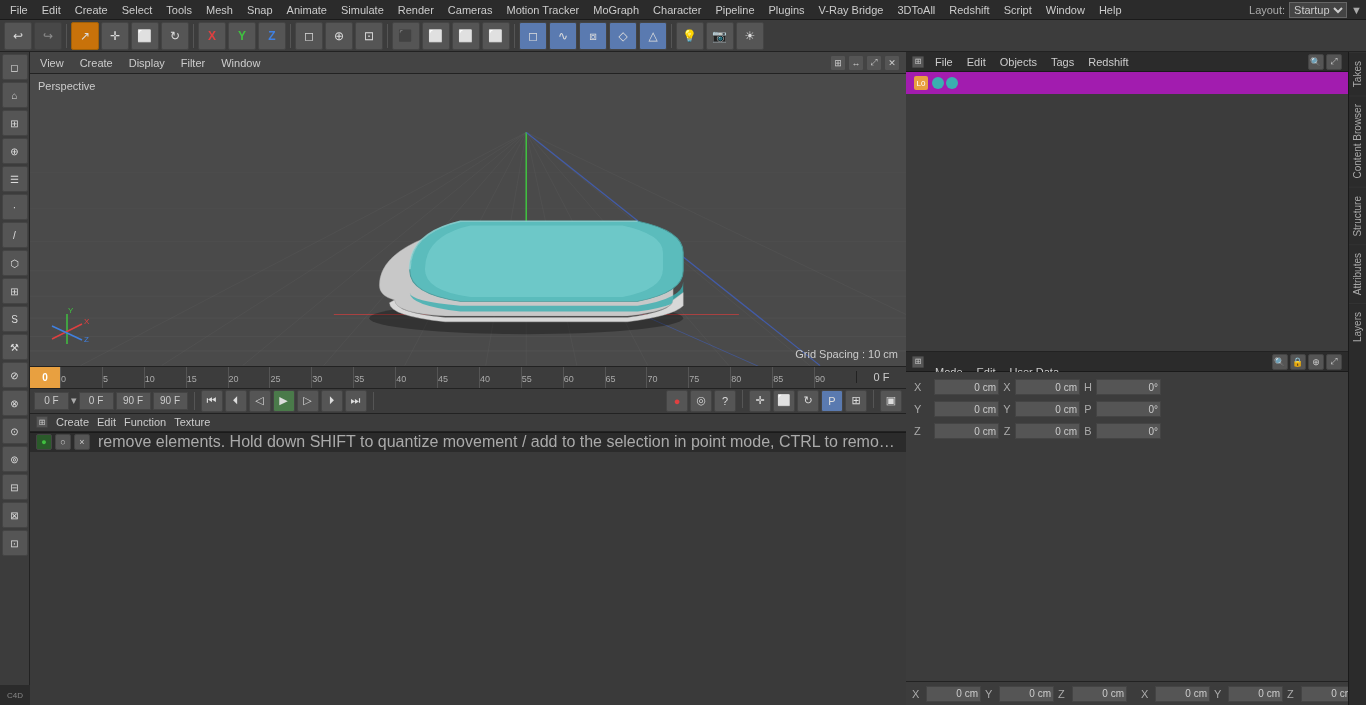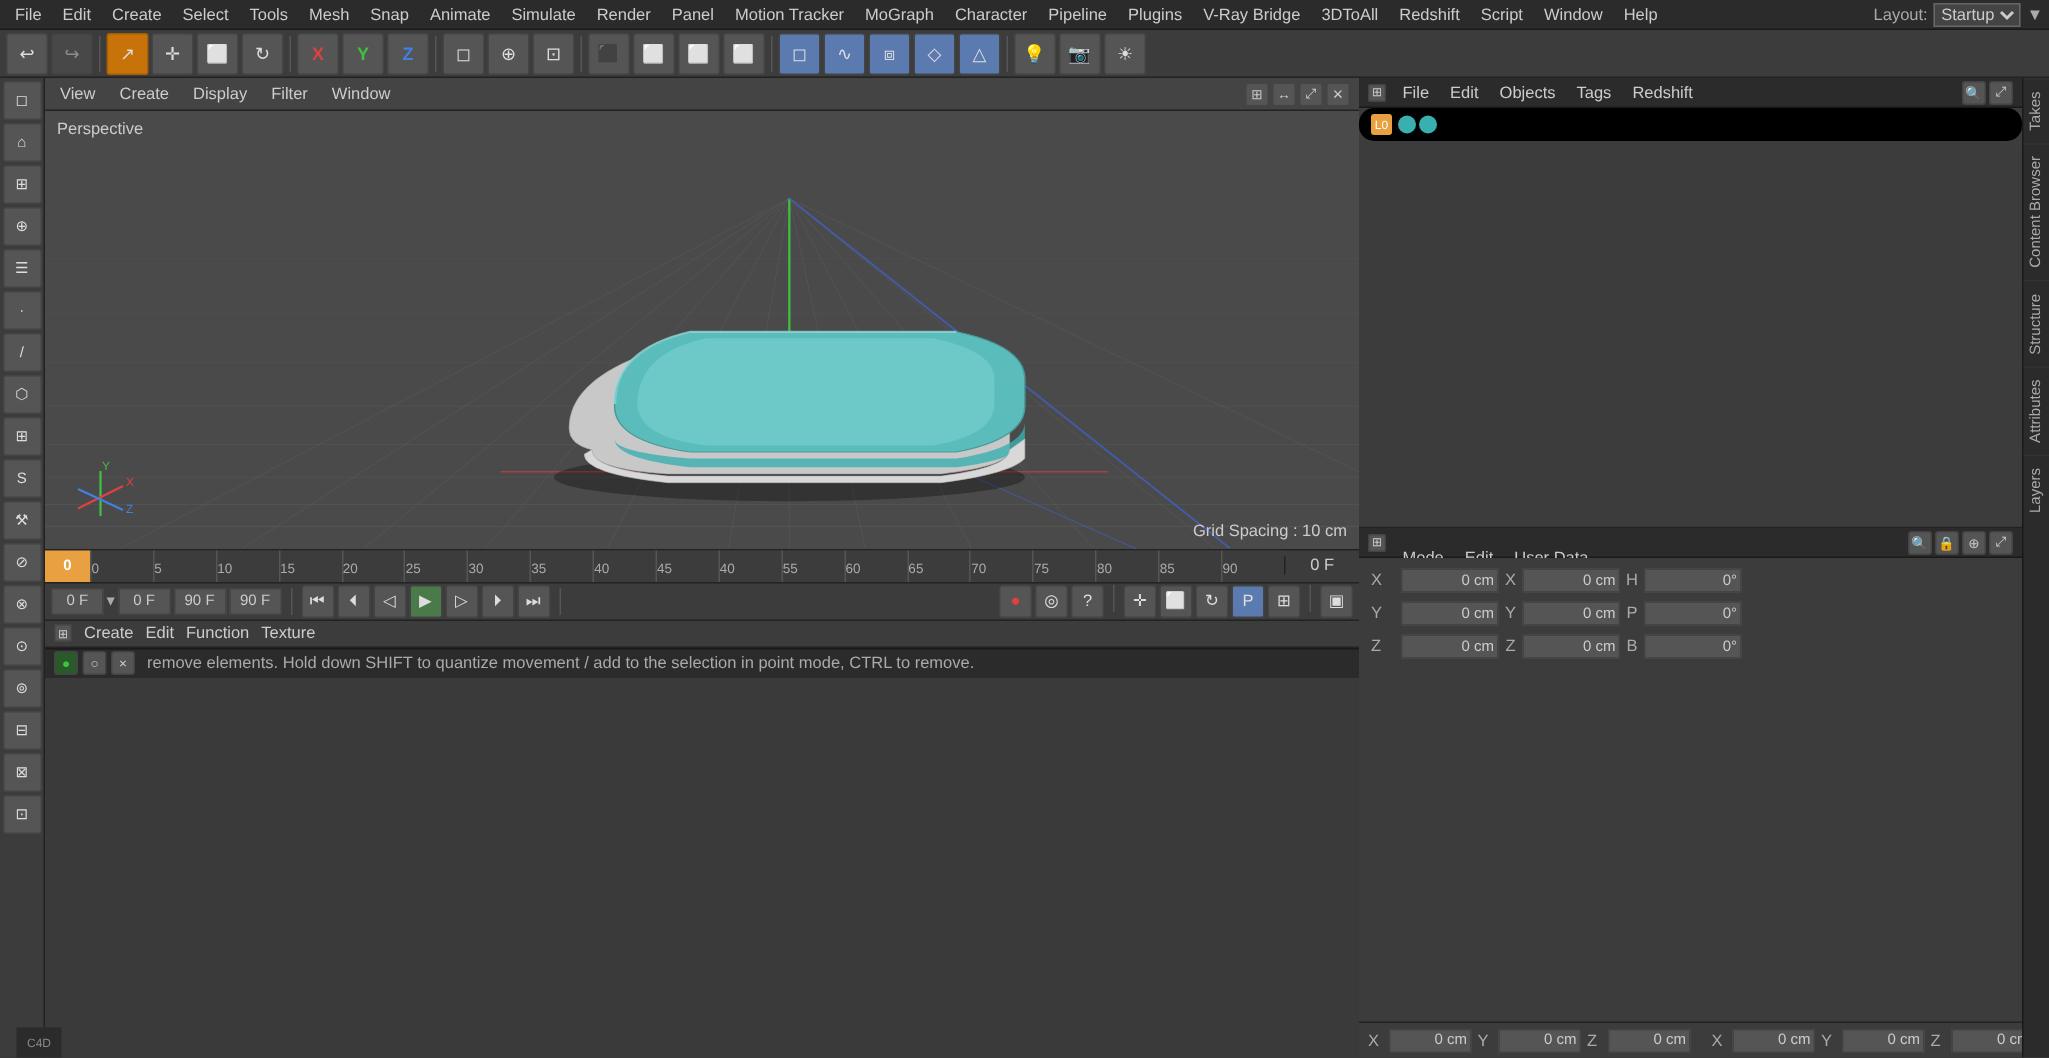--- a/index.html
+++ b/index.html
@@ -55,30 +55,30 @@
     .material-header { background: #3c3c3c; border-bottom: 1px solid #222; display: flex; align-items: center; gap: 8px; padding: 2px 6px; height: 18px; }
     .material-header-item { color: #ccc; font-size: 11px; cursor: pointer; }
     .material-content { flex: 1; background: #3c3c3c; padding: 4px; display: flex; gap: 4px; }
     .material-thumb { width: 52px; height: 52px; border-radius: 50%; background: radial-gradient(circle at 35% 35%, #6bcfcf, #1a8080, #0a4040); border: 2px solid #666; flex-shrink: 0; cursor: pointer; display: flex; align-items: flex-end; justify-content: center; padding-bottom: 2px; }
     .material-thumb-label { color: #ddd; font-size: 9px; text-align: center; }
 
     
     .status-bar { display: flex; align-items: center; background: #2b2b2b; height: 20px; padding: 0 6px; border-top: 1px solid #1a1a1a; gap: 8px; }
     .status-icons { display: flex; gap: 3px; }
     .status-icon { width: 16px; height: 16px; background: #555; border: 1px solid #444; border-radius: 2px; display: flex; align-items: center; justify-content: center; cursor: pointer; font-size: 9px; color: #ccc; }
-    .status-text { flex: 1; color: #aaa; font-size: 11px; overflow: hidden; white-space: nowrap; text-overflow: ellipsis; }
+    .status-text { flex: 1; color: #aaa; font-size: 16px; overflow: hidden; white-space: nowrap; text-overflow: ellipsis; }
 
     
     .object-manager { display: flex; flex-direction: column; height: 300px; border-bottom: 1px solid #222; }
     .panel-header { display: flex; align-items: center; background: #2b2b2b; height: 20px; padding: 0 6px; gap: 8px; border-bottom: 1px solid #1a1a1a; }
     .panel-header-item { color: #ccc; font-size: 11px; cursor: pointer; padding: 2px 3px; }
     .panel-header-dots { width: 12px; height: 12px; background: #555; border: 1px solid #444; border-radius: 1px; display: flex; align-items: center; justify-content: center; cursor: pointer; font-size: 8px; }
     .object-list { flex: 1; background: #3c3c3c; overflow: auto; }
     .object-row { display: flex; align-items: center; height: 22px; padding: 0 8px; gap: 4px; cursor: pointer; }
-    .object-row.selected { background: #000000; border-radius: 10px; }
+    .object-row.selected { background: #a21caf; }
     .object-row-icon { width: 14px; height: 14px; background: #e8a040; border-radius: 2px; flex-shrink: 0; display: flex; align-items: center; justify-content: center; font-size: 8px; color: #fff; }
     .object-row-label { flex: 1; font-size: 11px; color: #ccc; }
     .object-row-dots { display: flex; gap: 2px; }
     .object-dot { width: 12px; height: 12px; border-radius: 50%; }
     .dot-teal { background: #3aafb0; }
 
     
     .attributes-panel { flex: 1; display: flex; flex-direction: column; }
     .attr-header { display: flex; align-items: center; background: #2b2b2b; height: 20px; padding: 0 6px; gap: 8px; border-bottom: 1px solid #1a1a1a; }
     .attr-header-item { color: #ccc; font-size: 11px; cursor: pointer; padding: 2px 3px; margin-top: 20px; }
@@ -109,21 +109,21 @@
   <div class="menu-item">File</div>
   <div class="menu-item">Edit</div>
   <div class="menu-item">Create</div>
   <div class="menu-item">Select</div>
   <div class="menu-item">Tools</div>
   <div class="menu-item">Mesh</div>
   <div class="menu-item">Snap</div>
   <div class="menu-item">Animate</div>
   <div class="menu-item">Simulate</div>
   <div class="menu-item">Render</div>
-  <div class="menu-item">Panel</div>
+  <div class="menu-item">Cameras</div>
   <div class="menu-item">Motion Tracker</div>
   <div class="menu-item">MoGraph</div>
   <div class="menu-item">Character</div>
   <div class="menu-item">Pipeline</div>
   <div class="menu-item">Plugins</div>
   <div class="menu-item">V-Ray Bridge</div>
   <div class="menu-item">3DToAll</div>
   <div class="menu-item">Redshift</div>
   <div class="menu-item">Script</div>
   <div class="menu-item">Window</div>
@@ -518,15 +518,15 @@
       <div class="v-tab">Takes</div>
       <div class="v-tab">Content Browser</div>
       <div class="v-tab">Structure</div>
       <div class="v-tab">Attributes</div>
       <div class="v-tab">Layers</div>
     </div>
   </div>
 
 </div>
 
-<div style="position:fixed;bottom:0;left:11px;width:30px;height:20px;background:#2b2b2b;display:flex;align-items:center;justify-content:center;z-index:100;">
+<div style="position:fixed;bottom:0;left:0;width:30px;height:20px;background:#2b2b2b;display:flex;align-items:center;justify-content:center;z-index:100;">
   <span style="font-size:8px;color:#888;">C4D</span>
 </div>
 
 </body></html>

